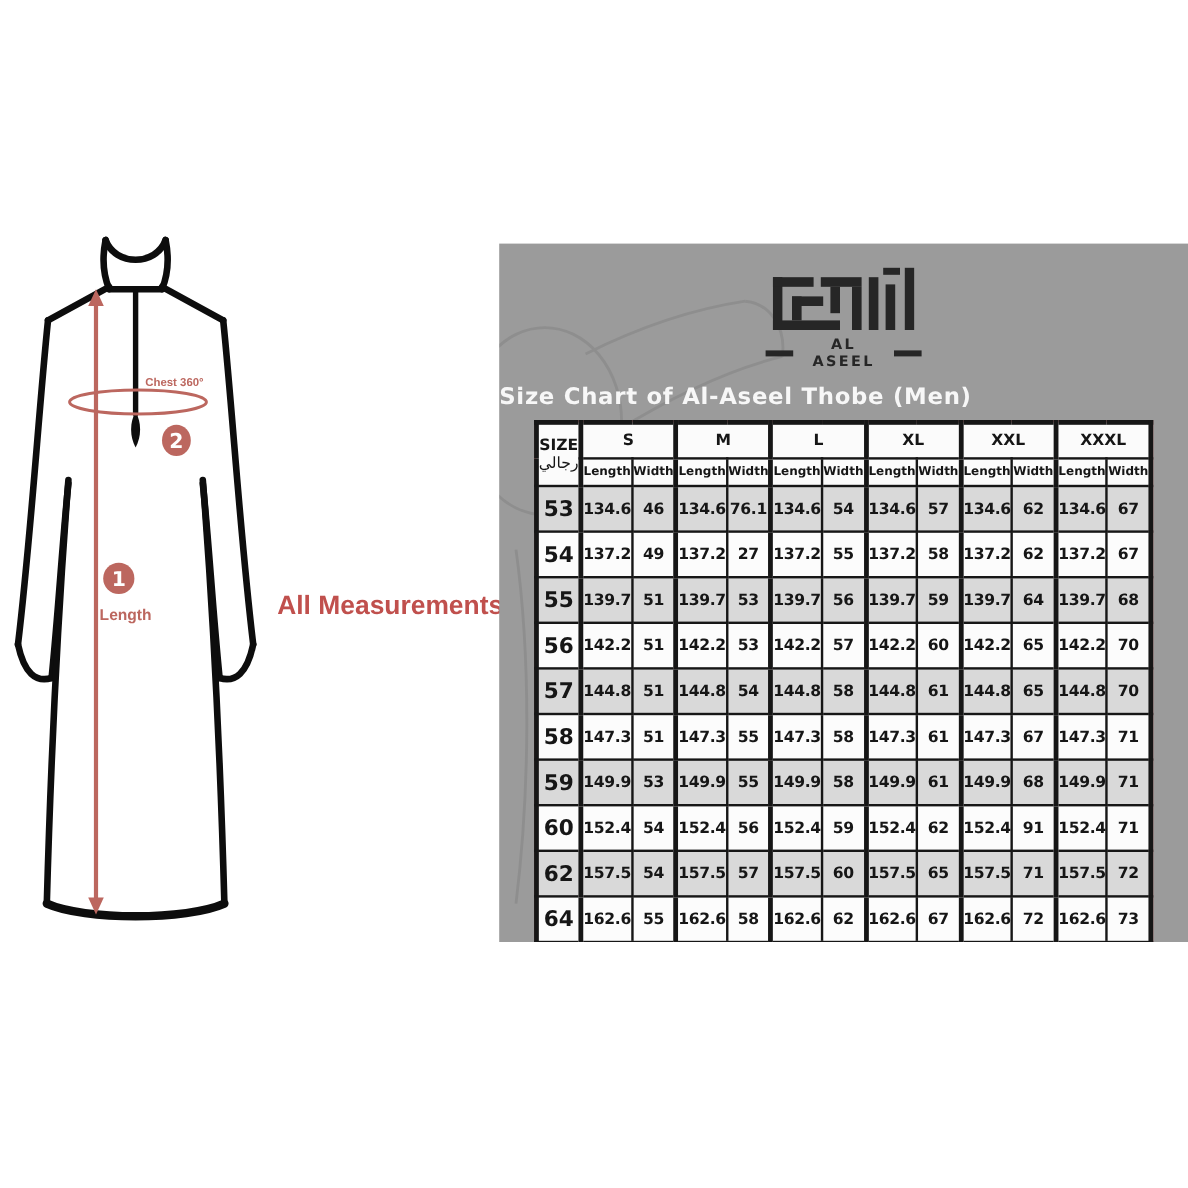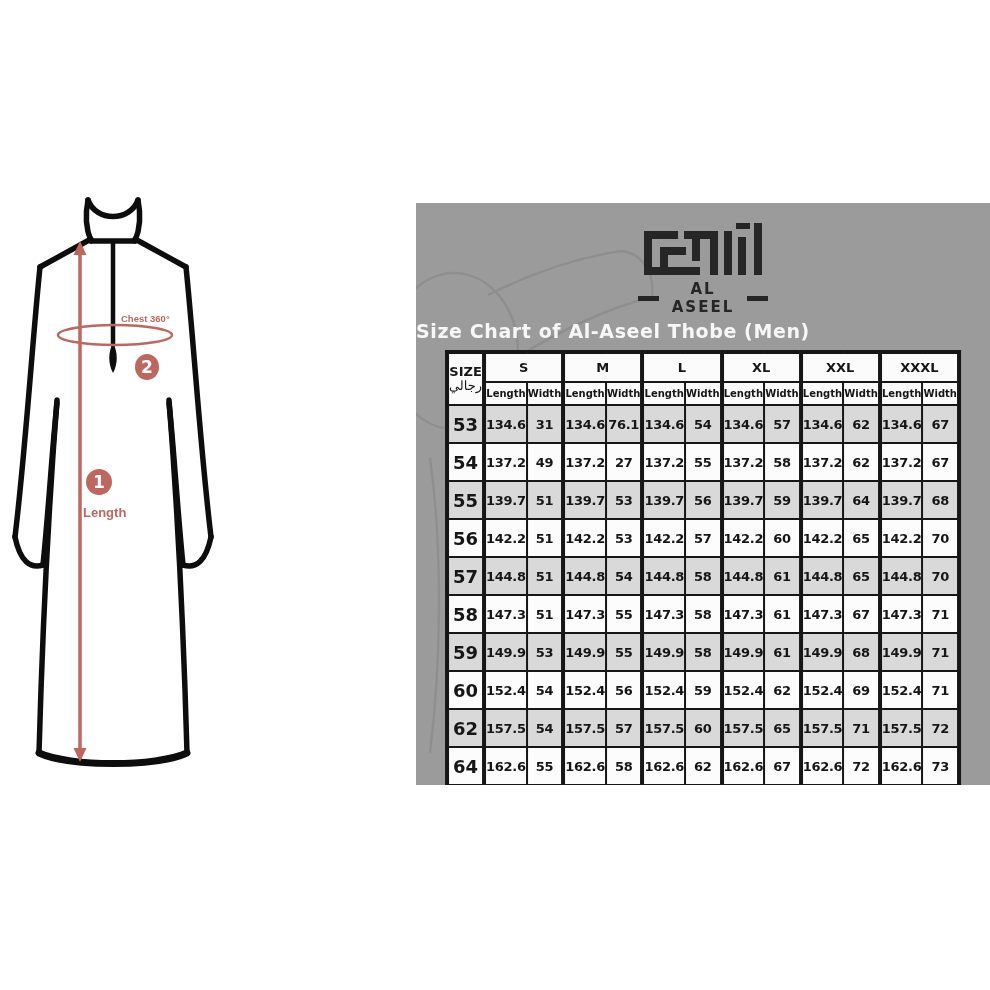--- a/index.html
+++ b/index.html
@@ -30,21 +30,21 @@
     position:absolute;left:416px;top:203px;width:574px;height:582px;
     background:var(--panelbg,#9b9b9b);overflow:hidden;
   }
   #ghost-svg{position:absolute;inset:0;opacity:.5;}
   .ghost-line{fill:none;stroke:#828282;stroke-width:2.4;}
 
   #logo{position:absolute;top:20px;left:50%;transform:translateX(-50%);width:130px;text-align:center;}
   #logo-mark{display:block;margin:0 auto;}
   #logo-word{display:flex;align-items:center;justify-content:center;gap:6px;margin-top:5px;}
   .word-bar{width:26px;height:5px;background:#262626;}
-  #brand-text{color:#262626;font-size:15px;font-weight:bold;letter-spacing:2px;font-family:"DejaVu Sans",sans-serif;}
+  #brand-text{color:#262626;font-size:12px;font-weight:bold;letter-spacing:2px;font-family:"DejaVu Sans",sans-serif;}
 
   #chart-title{
     position:absolute;top:117px;left:0;width:100%;
     color:var(--titlecol,#f7f7f7);font-size:19px;font-weight:bold;letter-spacing:.6px;
     font-family:"DejaVu Sans",sans-serif;
   }
 
   #table-wrap{position:absolute;top:147px;left:50%;transform:translateX(-50%);}
   table{border-collapse:collapse;border:4px solid var(--bordercol,#161616);background:#fca5a5;}
   th,td{
@@ -99,20 +99,21 @@
       <line class="accent-stroke" x1="80" y1="58" x2="80" y2="555" stroke-width="3.5"></line>
       <polygon class="accent-fill" points="80,46 73.5,60 86.5,60"></polygon>
       <polygon class="accent-fill" points="80,567 73.5,553 86.5,553"></polygon>
     </g>
     <circle class="accent-fill" cx="99" cy="287" r="13"></circle>
     <text class="marker-num" x="99" y="293">1</text>
     <text class="length-label" x="83" y="322">Length</text>
   </svg>
 
   <div id="measure-note">
+    <div>All Measurements</div>
   </div>
 
   <div id="panel">
 
     <svg id="ghost-svg" viewBox="0 0 574 582">
       <ellipse class="ghost-line" cx="38" cy="148" rx="64" ry="78"></ellipse>
       <path class="ghost-line" d="M72,92 C120,68 165,54 205,48"></path>
       <path class="ghost-line" d="M98,156 C150,124 196,104 236,94"></path>
       <path class="ghost-line" d="M205,48 C226,50 239,70 236,94"></path>
       <path class="ghost-line" d="M14,255 C27,350 25,460 14,550"></path>
@@ -186,21 +187,21 @@
               <th class="gs">Length</th>
               <th>Width</th>
               <th class="gs">Length</th>
               <th>Width</th>
             </tr>
           </thead>
           <tbody>
             <tr class="shade">
               <td class="size-cell size-col">53</td>
               <td class="gs">134.6</td>
-              <td>31</td>
+              <td>46</td>
               <td class="gs">134.6</td>
               <td>76.1</td>
               <td class="gs">134.6</td>
               <td>54</td>
               <td class="gs">134.6</td>
               <td>57</td>
               <td class="gs">134.6</td>
               <td>62</td>
               <td class="gs">134.6</td>
               <td>67</td>
@@ -299,21 +300,21 @@
               <td class="size-cell size-col">60</td>
               <td class="gs">152.4</td>
               <td>54</td>
               <td class="gs">152.4</td>
               <td>56</td>
               <td class="gs">152.4</td>
               <td>59</td>
               <td class="gs">152.4</td>
               <td>62</td>
               <td class="gs">152.4</td>
-              <td>69</td>
+              <td>91</td>
               <td class="gs">152.4</td>
               <td>71</td>
             </tr>
             <tr class="shade">
               <td class="size-cell size-col">62</td>
               <td class="gs">157.5</td>
               <td>54</td>
               <td class="gs">157.5</td>
               <td>57</td>
               <td class="gs">157.5</td>

